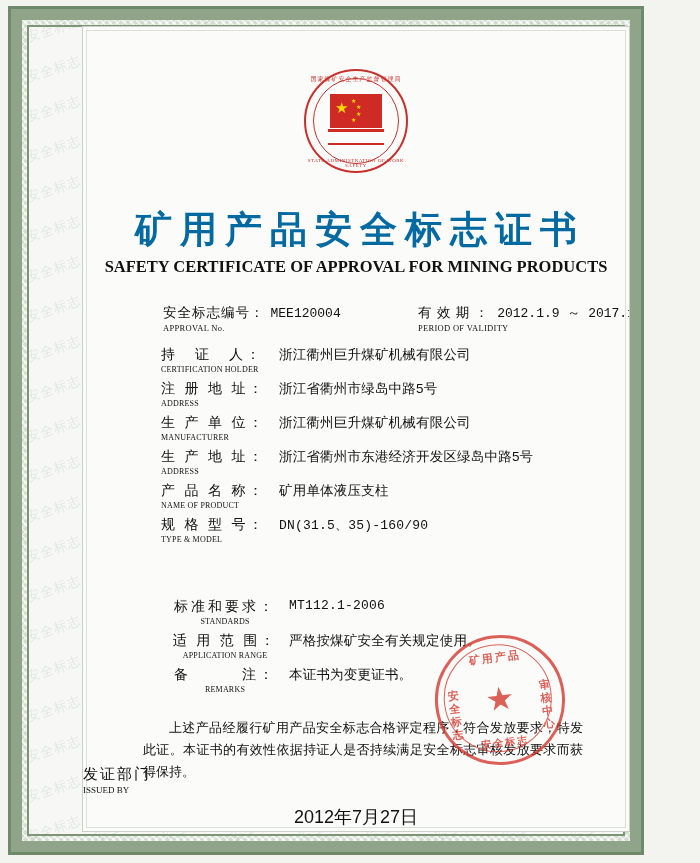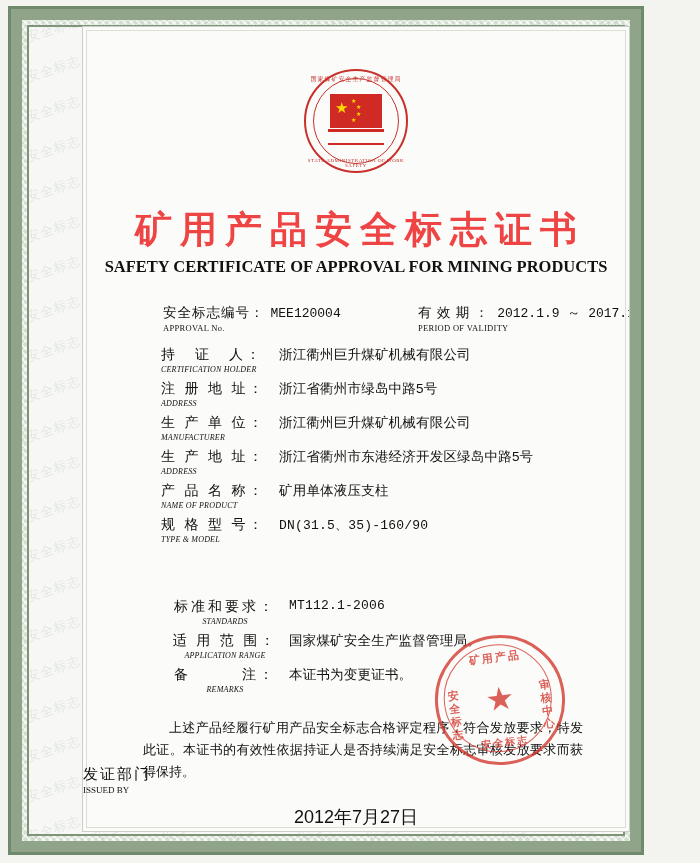--- a/index.html
+++ b/index.html
@@ -170,21 +170,21 @@
   .title-cn {
     position: absolute;
     top: 178px;
     left: 0;
     width: 100%;
     text-align: center;
     font-family: Liberation Mono, monospace;
     font-size: 37px;
     font-weight: bold;
     letter-spacing: 8px;
-    color: #ef4444;
+    color: #0369a1;
     text-indent: 8px;
   }
   .title-en {
     position: absolute;
     top: 230px;
     left: 0;
     width: 100%;
     text-align: center;
     font-family: "Liberation Serif", serif;
     font-size: 16.5px;
@@ -256,21 +256,20 @@
   }
   .field-label .lbl-cn {
     font-size: 14px;
     letter-spacing: 3px;
     white-space: nowrap;
   }
   .field-label .lbl-en {
     font-size: 8px;
     letter-spacing: 0.2px;
     white-space: nowrap;
-    font-style: italic;
   }
   .field-value {
     display: inline-block;
     vertical-align: top;
     font-family: "Liberation Sans", sans-serif;
     font-size: 13.5px;
     color: #111;
     padding-top: 1px;
     letter-spacing: 0.2px;
   }
@@ -662,21 +661,21 @@
         <div class="field-row"><span class="field-label"><span class="lbl-cn">持　证　人：</span><span class="lbl-en">CERTIFICATION HOLDER</span></span><span class="field-value">浙江衢州巨升煤矿机械有限公司</span></div>
         <div class="field-row"><span class="field-label"><span class="lbl-cn">注 册 地 址：</span><span class="lbl-en">ADDRESS</span></span><span class="field-value">浙江省衢州市绿岛中路5号</span></div>
         <div class="field-row"><span class="field-label"><span class="lbl-cn">生 产 单 位：</span><span class="lbl-en">MANUFACTURER</span></span><span class="field-value">浙江衢州巨升煤矿机械有限公司</span></div>
         <div class="field-row"><span class="field-label"><span class="lbl-cn">生 产 地 址：</span><span class="lbl-en">ADDRESS</span></span><span class="field-value">浙江省衢州市东港经济开发区绿岛中路5号</span></div>
         <div class="field-row"><span class="field-label"><span class="lbl-cn">产 品 名 称：</span><span class="lbl-en">NAME OF PRODUCT</span></span><span class="field-value">矿用单体液压支柱</span></div>
         <div class="field-row"><span class="field-label"><span class="lbl-cn">规 格 型 号：</span><span class="lbl-en">TYPE &amp; MODEL</span></span><span class="field-value mono">DN(31.5、35)-160/90</span></div>
       </div>
 
     <div class="fields-second" id="fields-second">
         <div class="field-row"><span class="field-label"><span class="lbl-cn">标准和要求：</span><span class="lbl-en">STANDARDS</span></span><span class="field-value mono">MT112.1-2006</span></div>
-        <div class="field-row"><span class="field-label"><span class="lbl-cn">适 用 范 围：</span><span class="lbl-en">APPLICATION RANGE</span></span><span class="field-value">国家煤矿安全生产监督管理局。</span></div>
+        <div class="field-row"><span class="field-label"><span class="lbl-cn">适 用 范 围：</span><span class="lbl-en">APPLICATION RANGE</span></span><span class="field-value">严格按煤矿安全有关规定使用。</span></div>
         <div class="field-row"><span class="field-label"><span class="lbl-cn">备　　　注：</span><span class="lbl-en">REMARKS</span></span><span class="field-value">本证书为变更证书。</span></div>
       </div>
 
     <div class="footer-para">上述产品经履行矿用产品安全标志合格评定程序，符合发放要求，特发此证。本证书的有效性依据持证人是否持续满足安全标志审核发放要求而获得保持。</div>
 
     <div class="issued-by">
       <div class="cn">发证部门</div>
       <div class="en">ISSUED BY</div>
     </div>
     <div class="issue-date">2012年7月27日</div>

